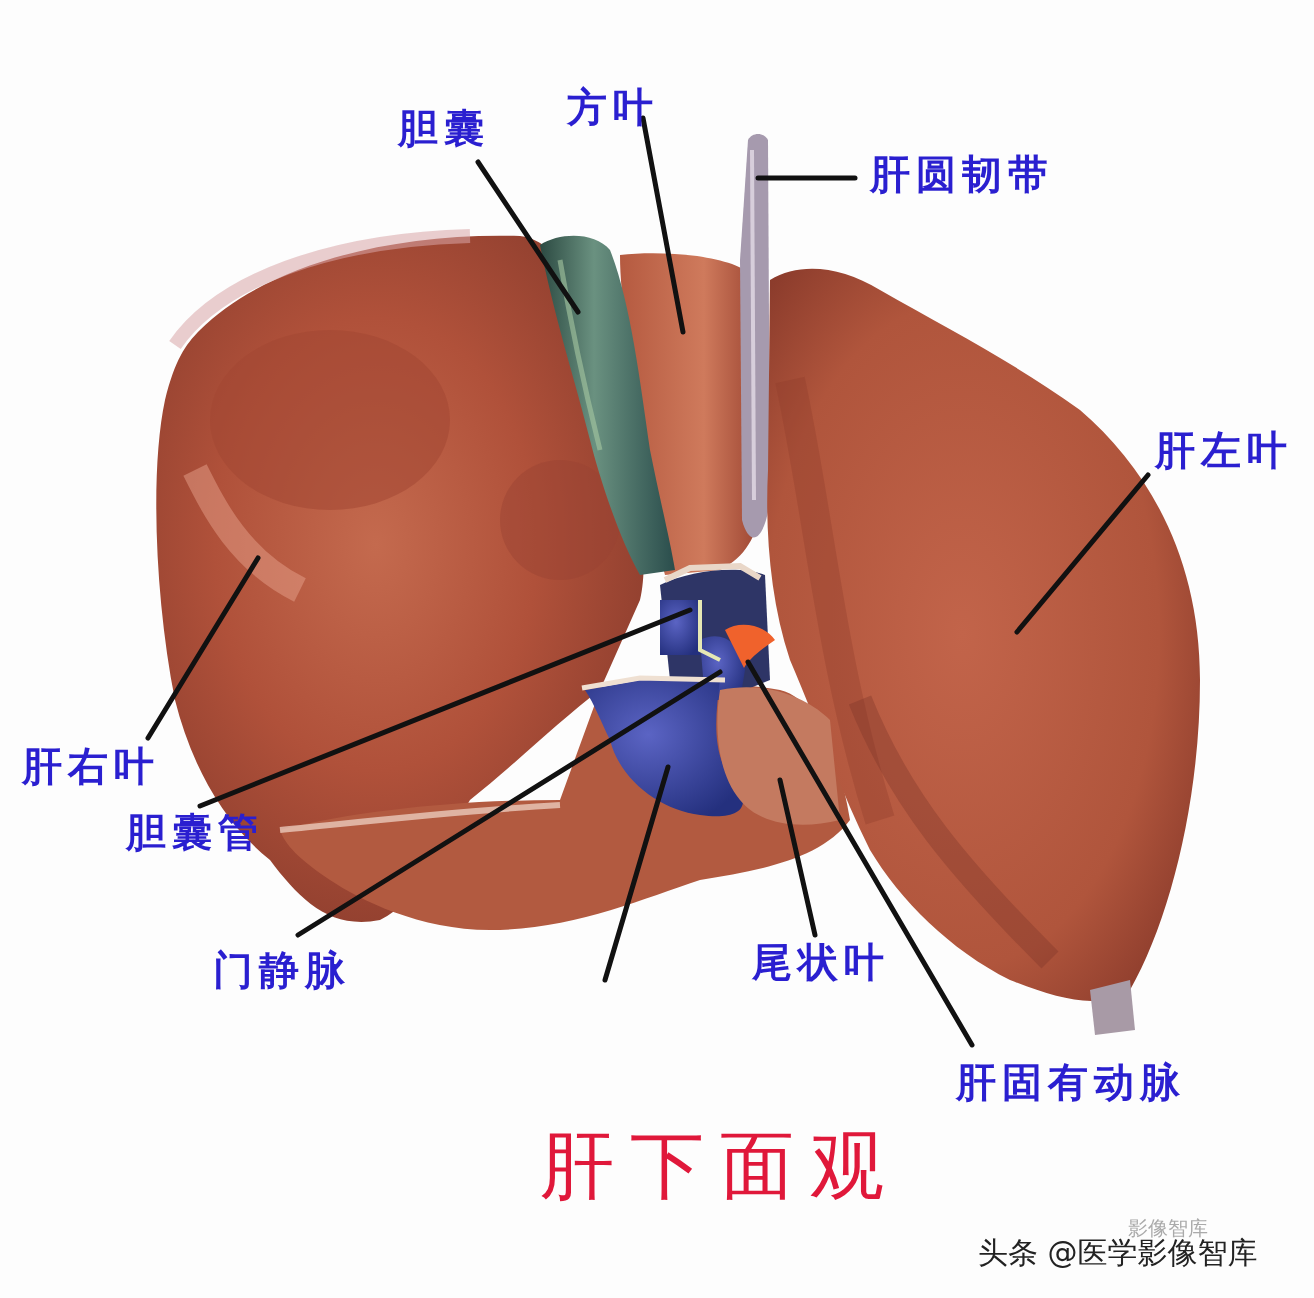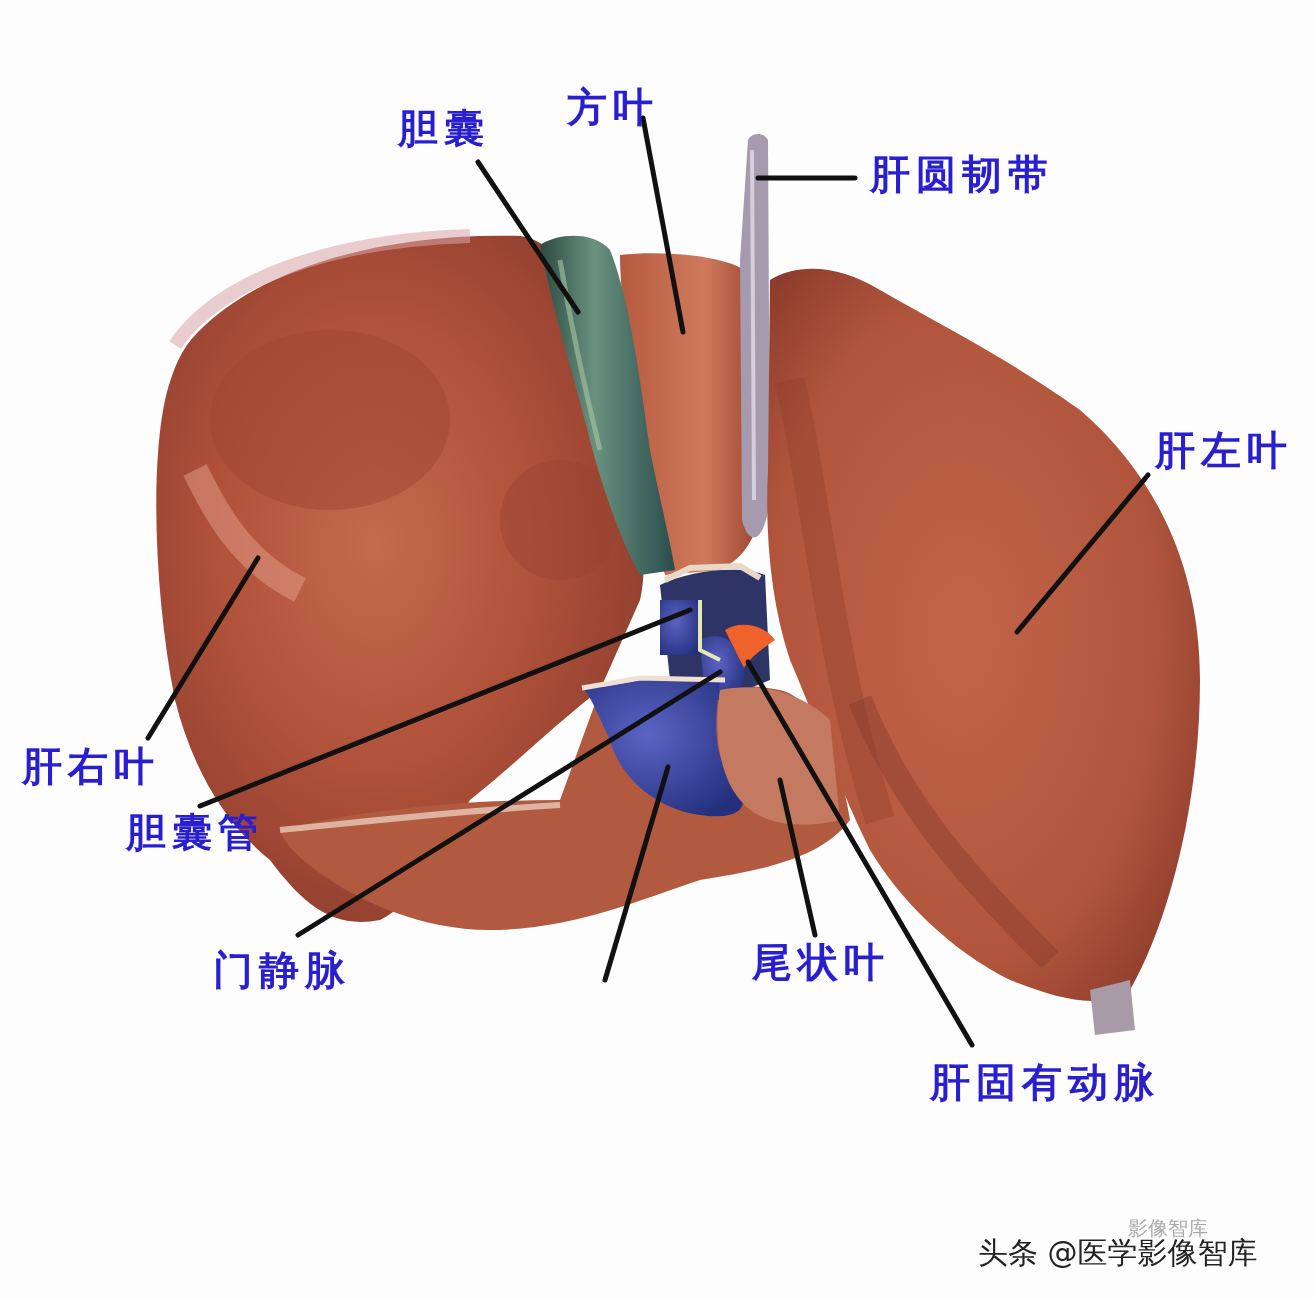--- a/index.html
+++ b/index.html
@@ -122,20 +122,21 @@
   </svg>
 
   <div class="label" style="left:398px;top:108px;">胆囊</div>
   <div class="label" style="left:567px;top:66px;margin-top:21px;">方叶</div>
   <div class="label" style="left:870px;top:154px;">肝圆韧带</div>
   <div class="label" style="left:1155px;top:430px;">肝左叶</div>
   <div class="label" style="left:22px;top:750px;font-family:Liberation Mono, monospace;">肝右叶</div>
   <div class="label" style="left:100px;top:812px;margin-left:26px;">胆囊管</div>
   <div class="label" style="left:213px;top:950px;">门静脉</div>
   <div class="label" style="left:752px;top:942px;">尾状叶</div>
-  <div class="label" style="left:930px;top:1062px;">肝固有动脉</div>
+  <div class="label" style="left:956px;top:1062px;">肝固有动脉</div>
 
+  <div class="title" style="left:540px;top:1128px;">肝下面观</div>
 
   <div class="watermark" style="left:978px;top:1238px;">
     <span class="ghost">影像智库</span>
     <span>头条 @医学影像智库</span>
   </div>
 </div>
 
 </body></html>

